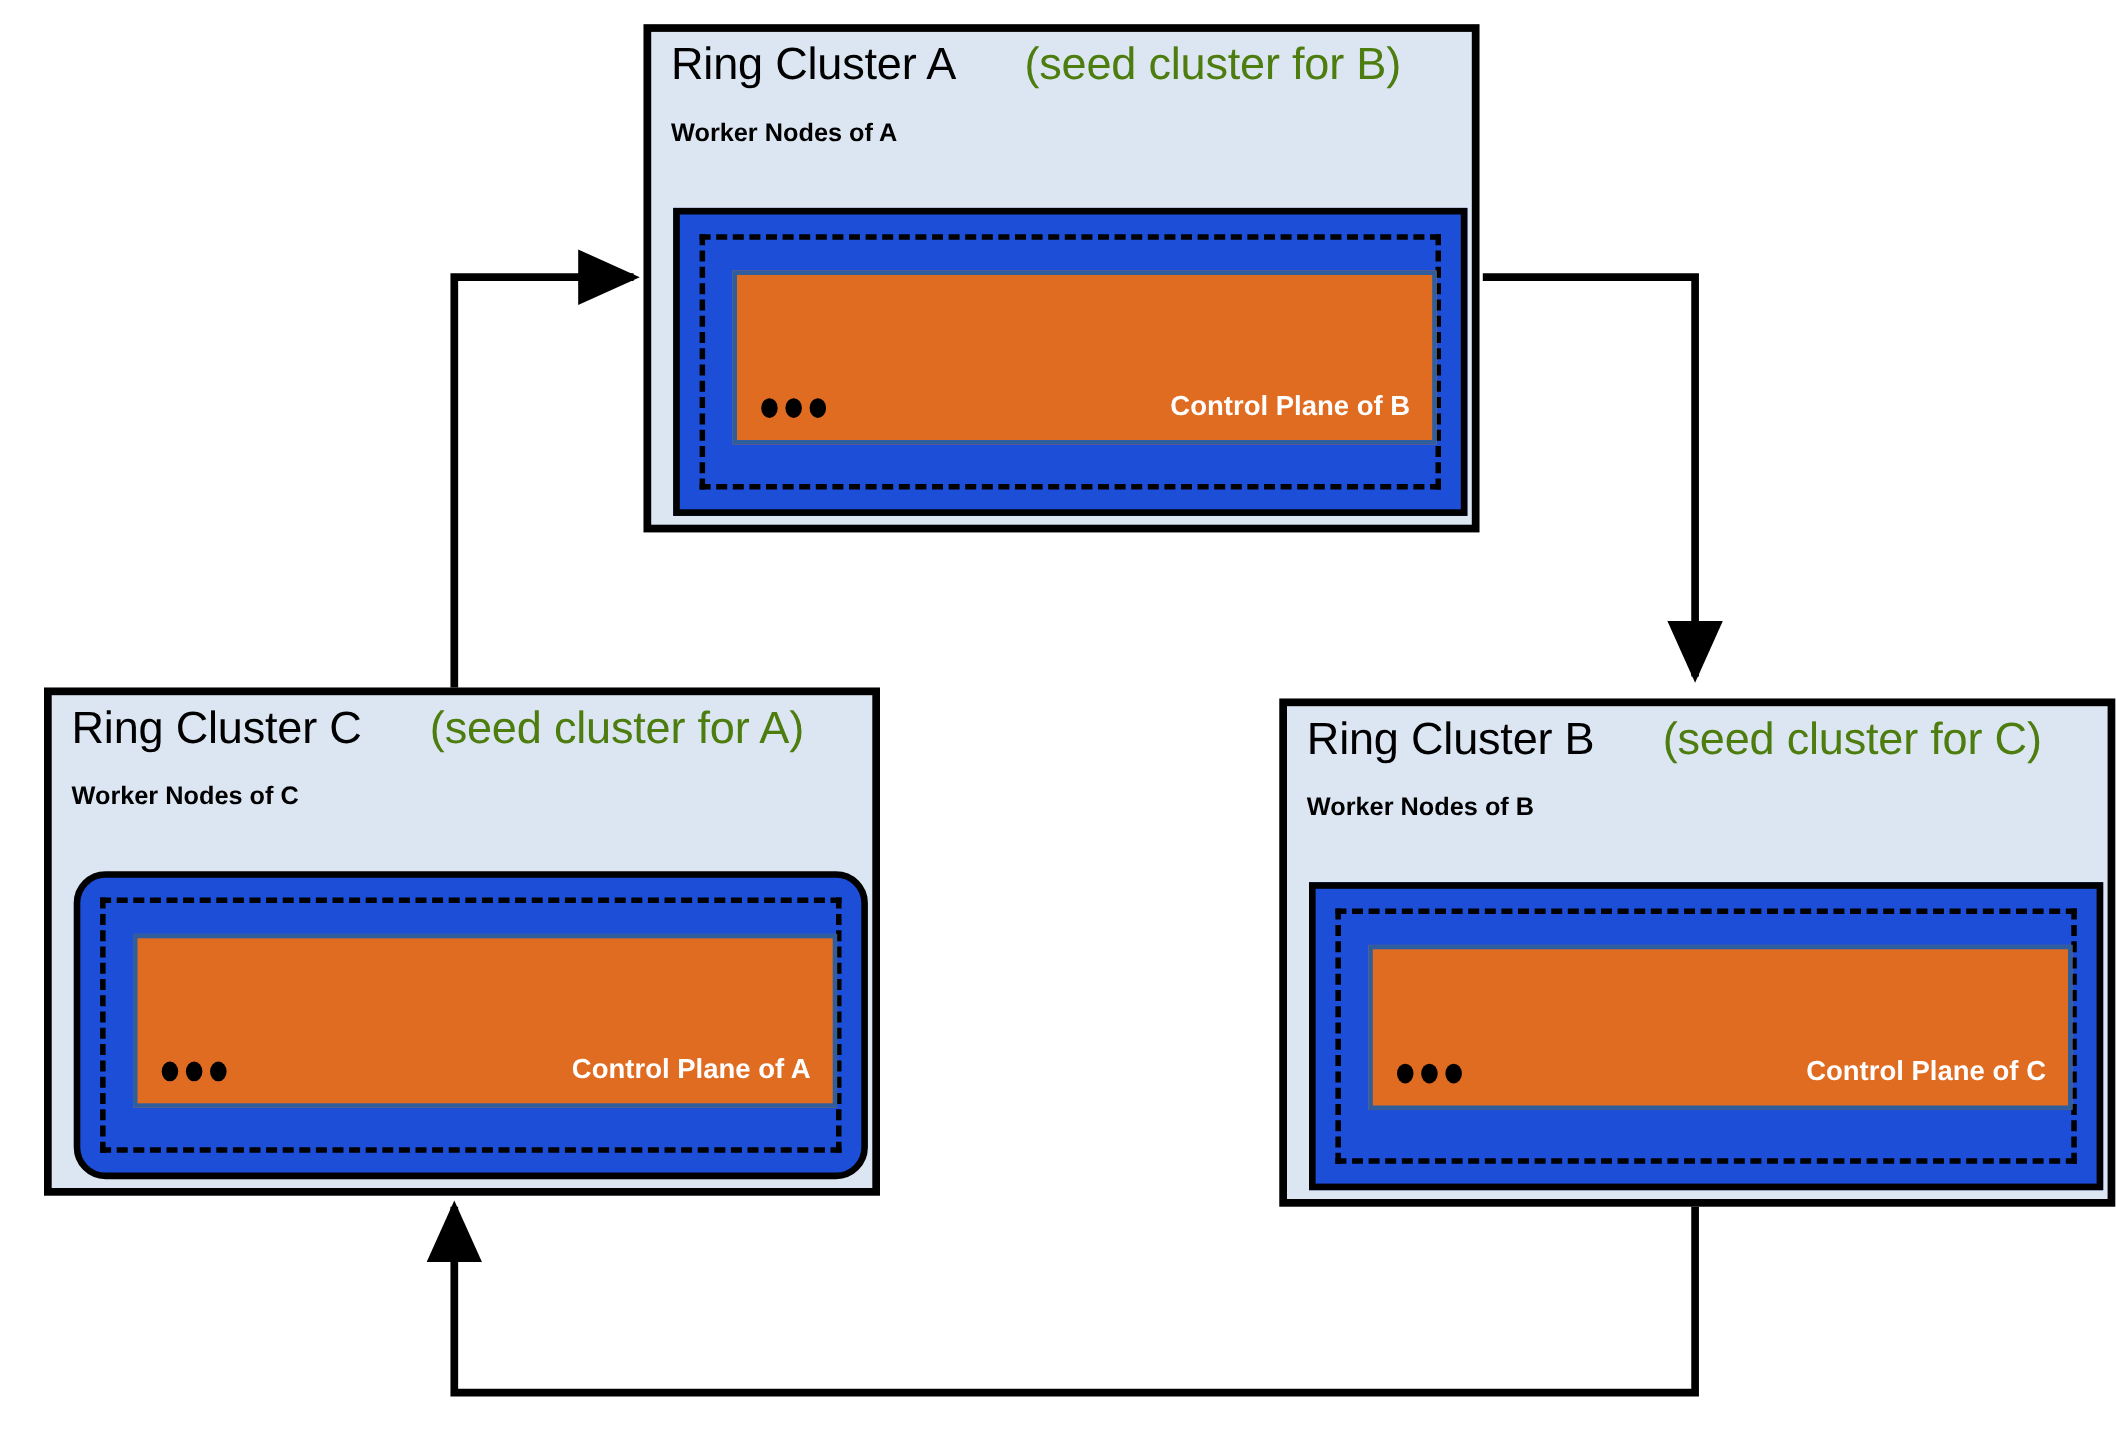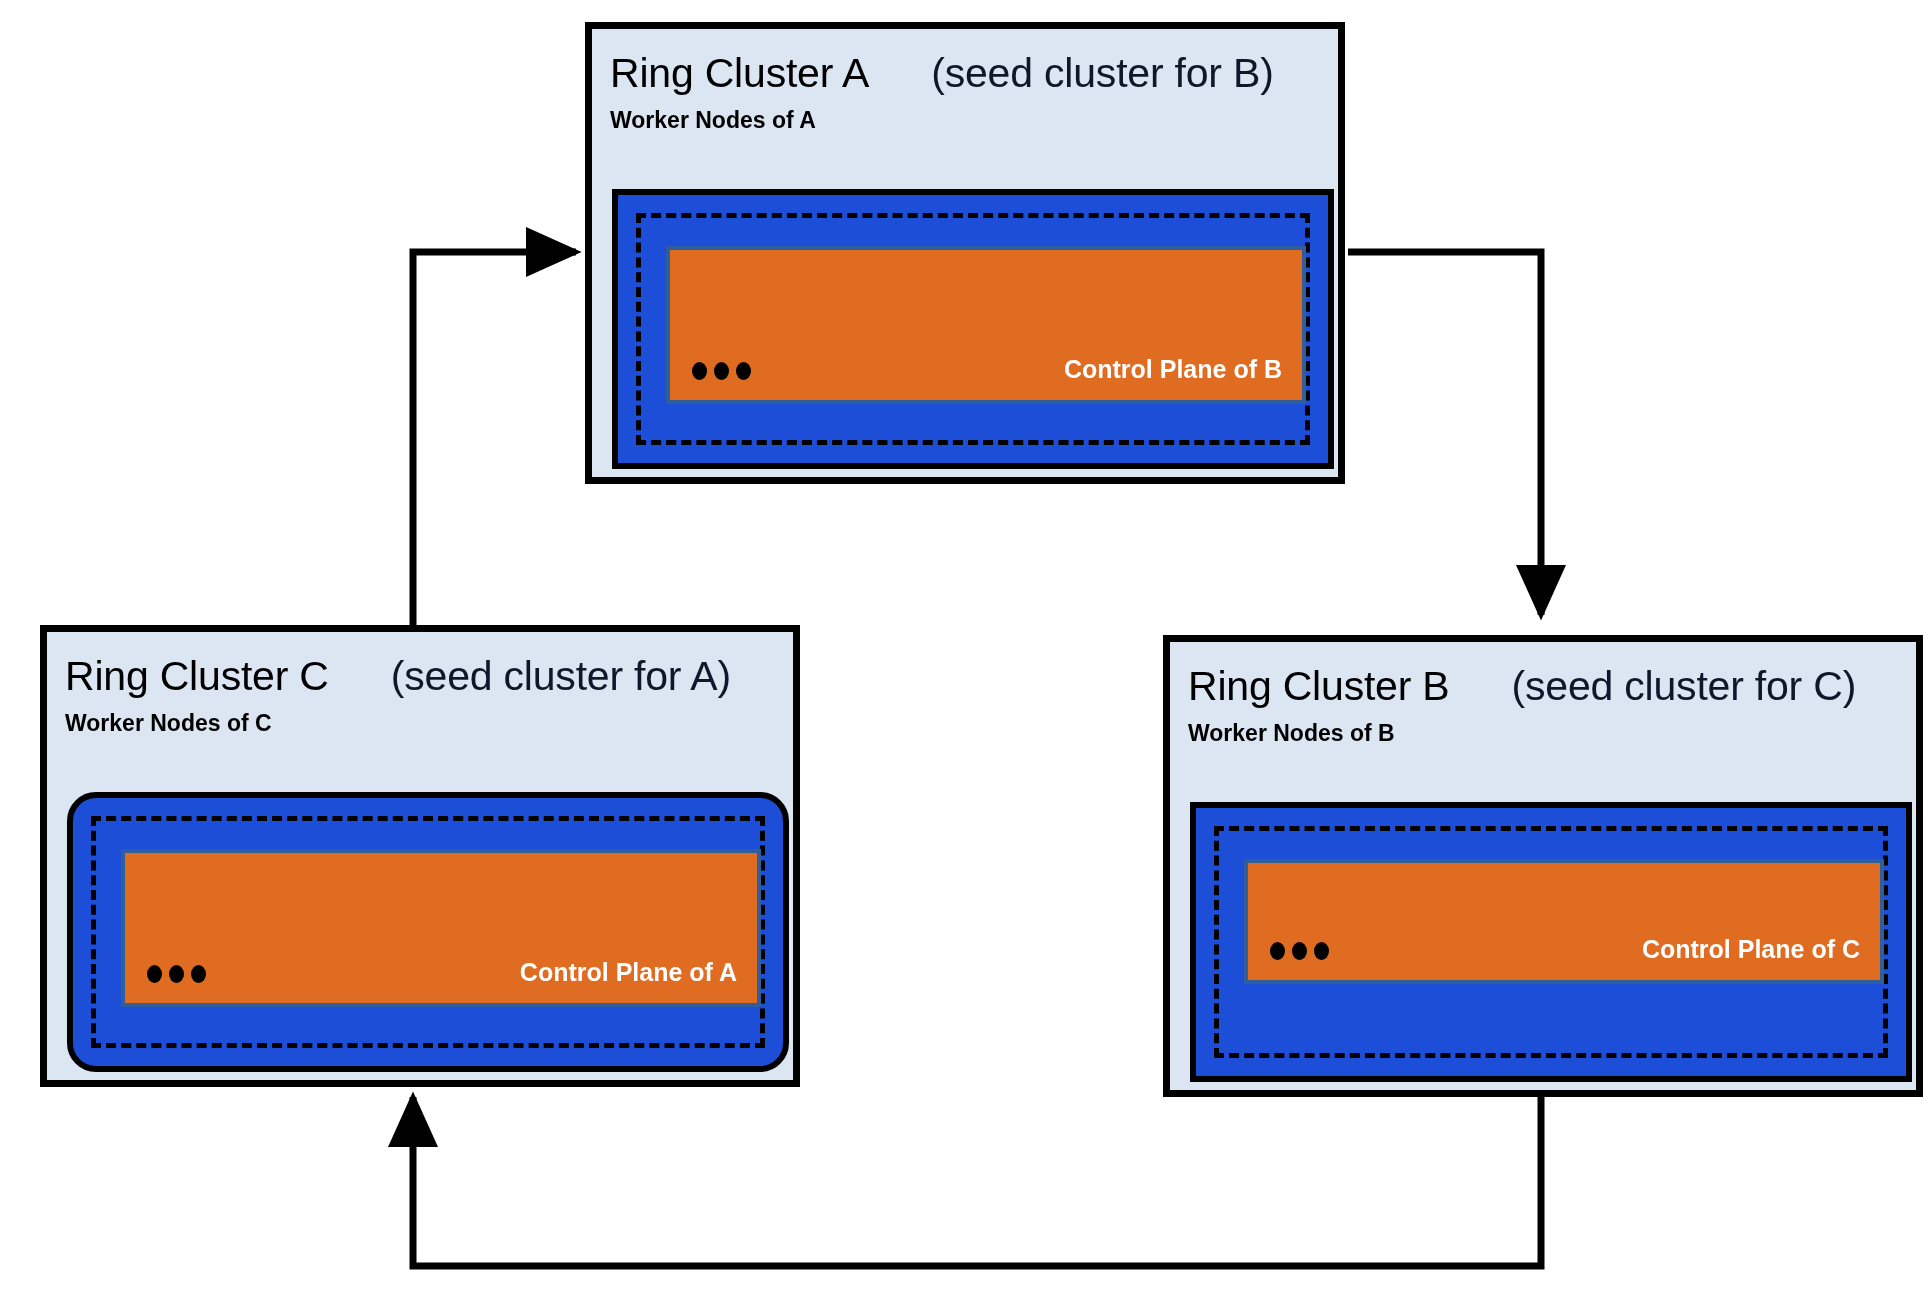--- a/index.html
+++ b/index.html
@@ -33,32 +33,32 @@
     box-sizing: border-box;
     z-index: 2;
   }
   .cluster-title-row {
     position: absolute;
     left: 18px;
     top: 6px;
     right: 10px;
     height: 62px;
     display: flex;
-    align-items: flex-end;
+    align-items: flex-start;
     white-space: nowrap;
   }
   .cluster-title {
     font-size: 41px;
     color: #000000;
     font-weight: 400;
     letter-spacing: -0.2px;
   }
   .cluster-subtitle {
     font-size: 41px;
-    color: #0f172a;
+    color: #4d7c0f;
     font-weight: 400;
     margin-left: 62px;
     letter-spacing: -0.2px;
   }
   .worker-label {
     position: absolute;
     left: 18px;
     top: 78px;
     font-size: 23px;
     font-weight: bold;
@@ -117,21 +117,21 @@
   
   #cluster-c { left: 40px; top: 625px; width: 760px; height: 462px; }
   #cluster-c .worker-box { left: 20px; top: 160px; width: 722px; height: 280px; border-radius: 29px; }
   #cluster-c .dashed-box { left: 18px; top: 18px; right: 18px; bottom: 18px; }
   #cluster-c .control-plane { left: 25px; top: 28px; width: 640px; height: 158px; }
 
   
   #cluster-b { left: 1163px; top: 625px; width: 760px; height: 462px; margin-top: 10px; }
   #cluster-b .worker-box { left: 20px; top: 160px; width: 722px; height: 280px; }
   #cluster-b .dashed-box { left: 18px; top: 18px; right: 18px; bottom: 18px; }
-  #cluster-b .control-plane { left: 25px; top: 28px; width: 640px; height: 125px; }
+  #cluster-b .control-plane { left: 25px; top: 28px; width: 640px; height: 150px; }
 </style>
 </head>
 <body>
 
 <div id="stage">
 
   <svg class="arrow-layer" viewBox="0 0 1924 1306" xmlns="http://www.w3.org/2000/svg">
     <defs>
       <marker id="ah" markerWidth="10" markerHeight="10" refX="7.2" refY="3.6" orient="auto" markerUnits="strokeWidth">
         <path d="M0,0 L0,7.2 L8,3.6 z" fill="#000000"></path>

